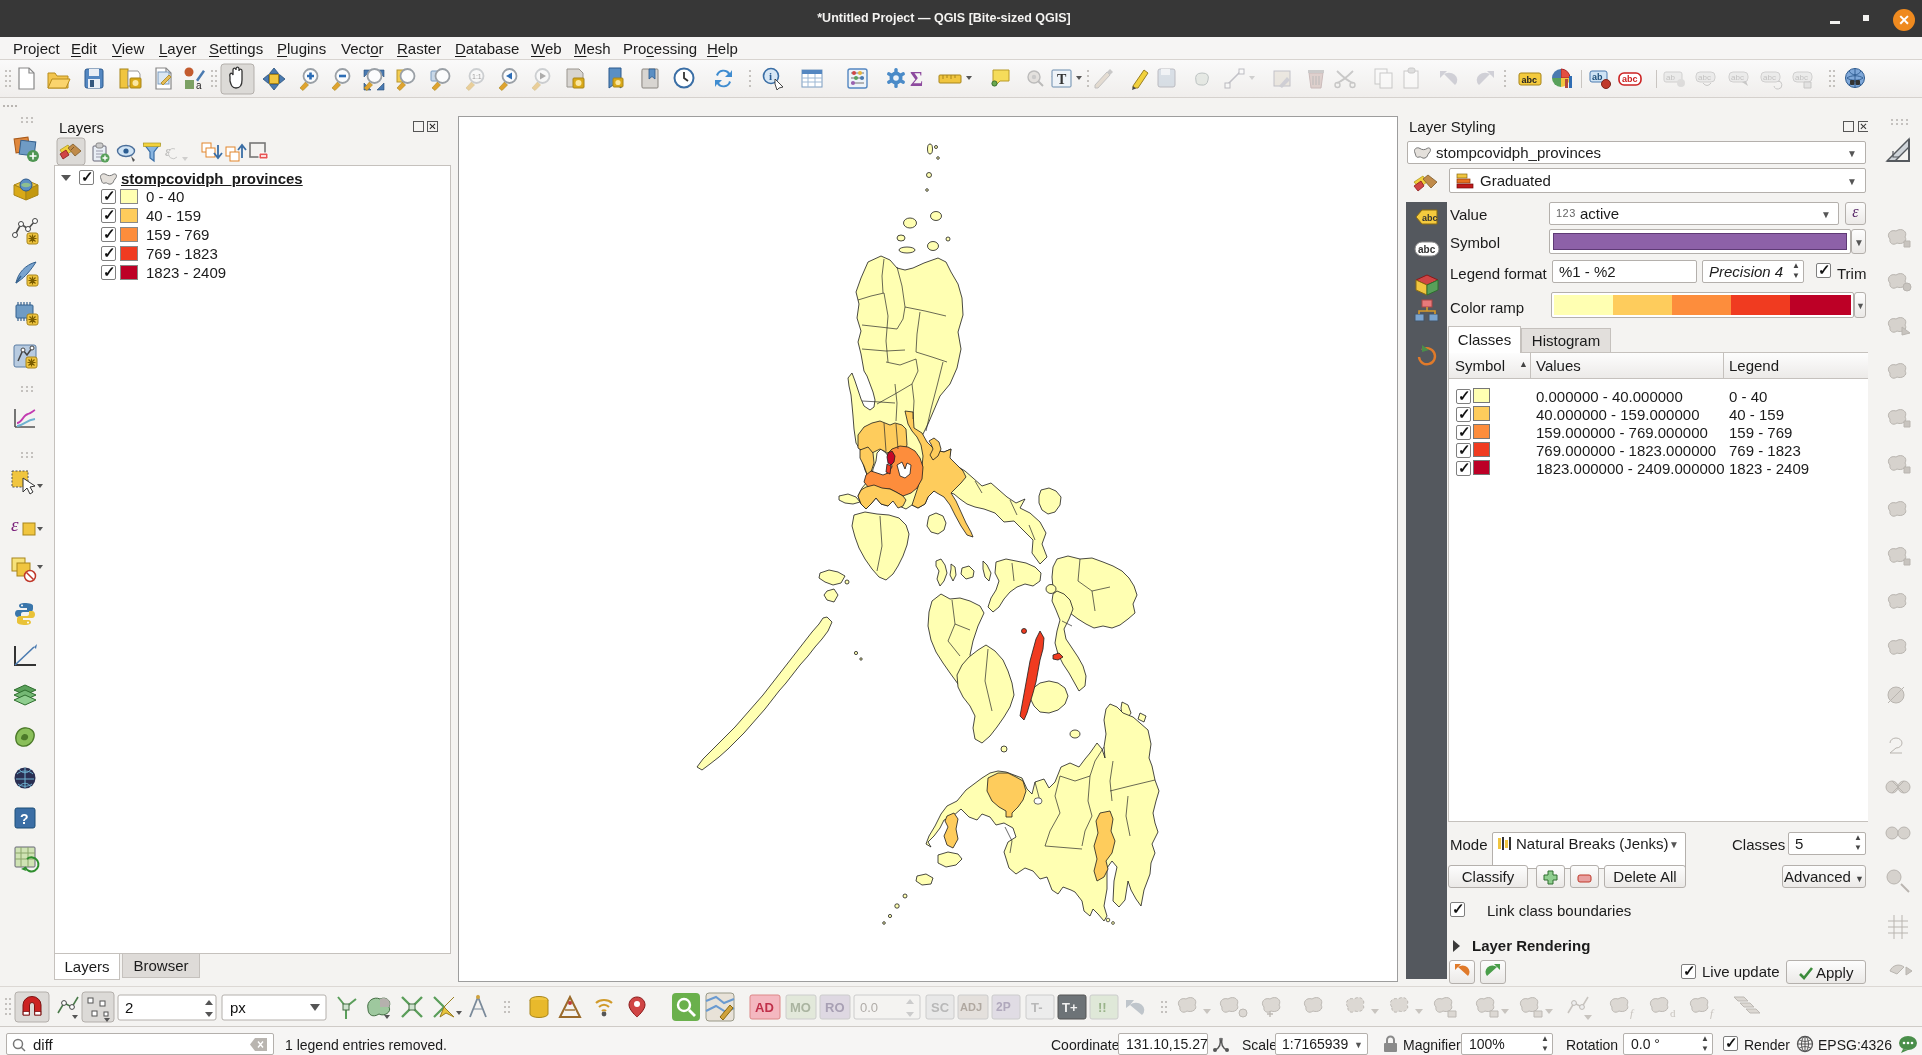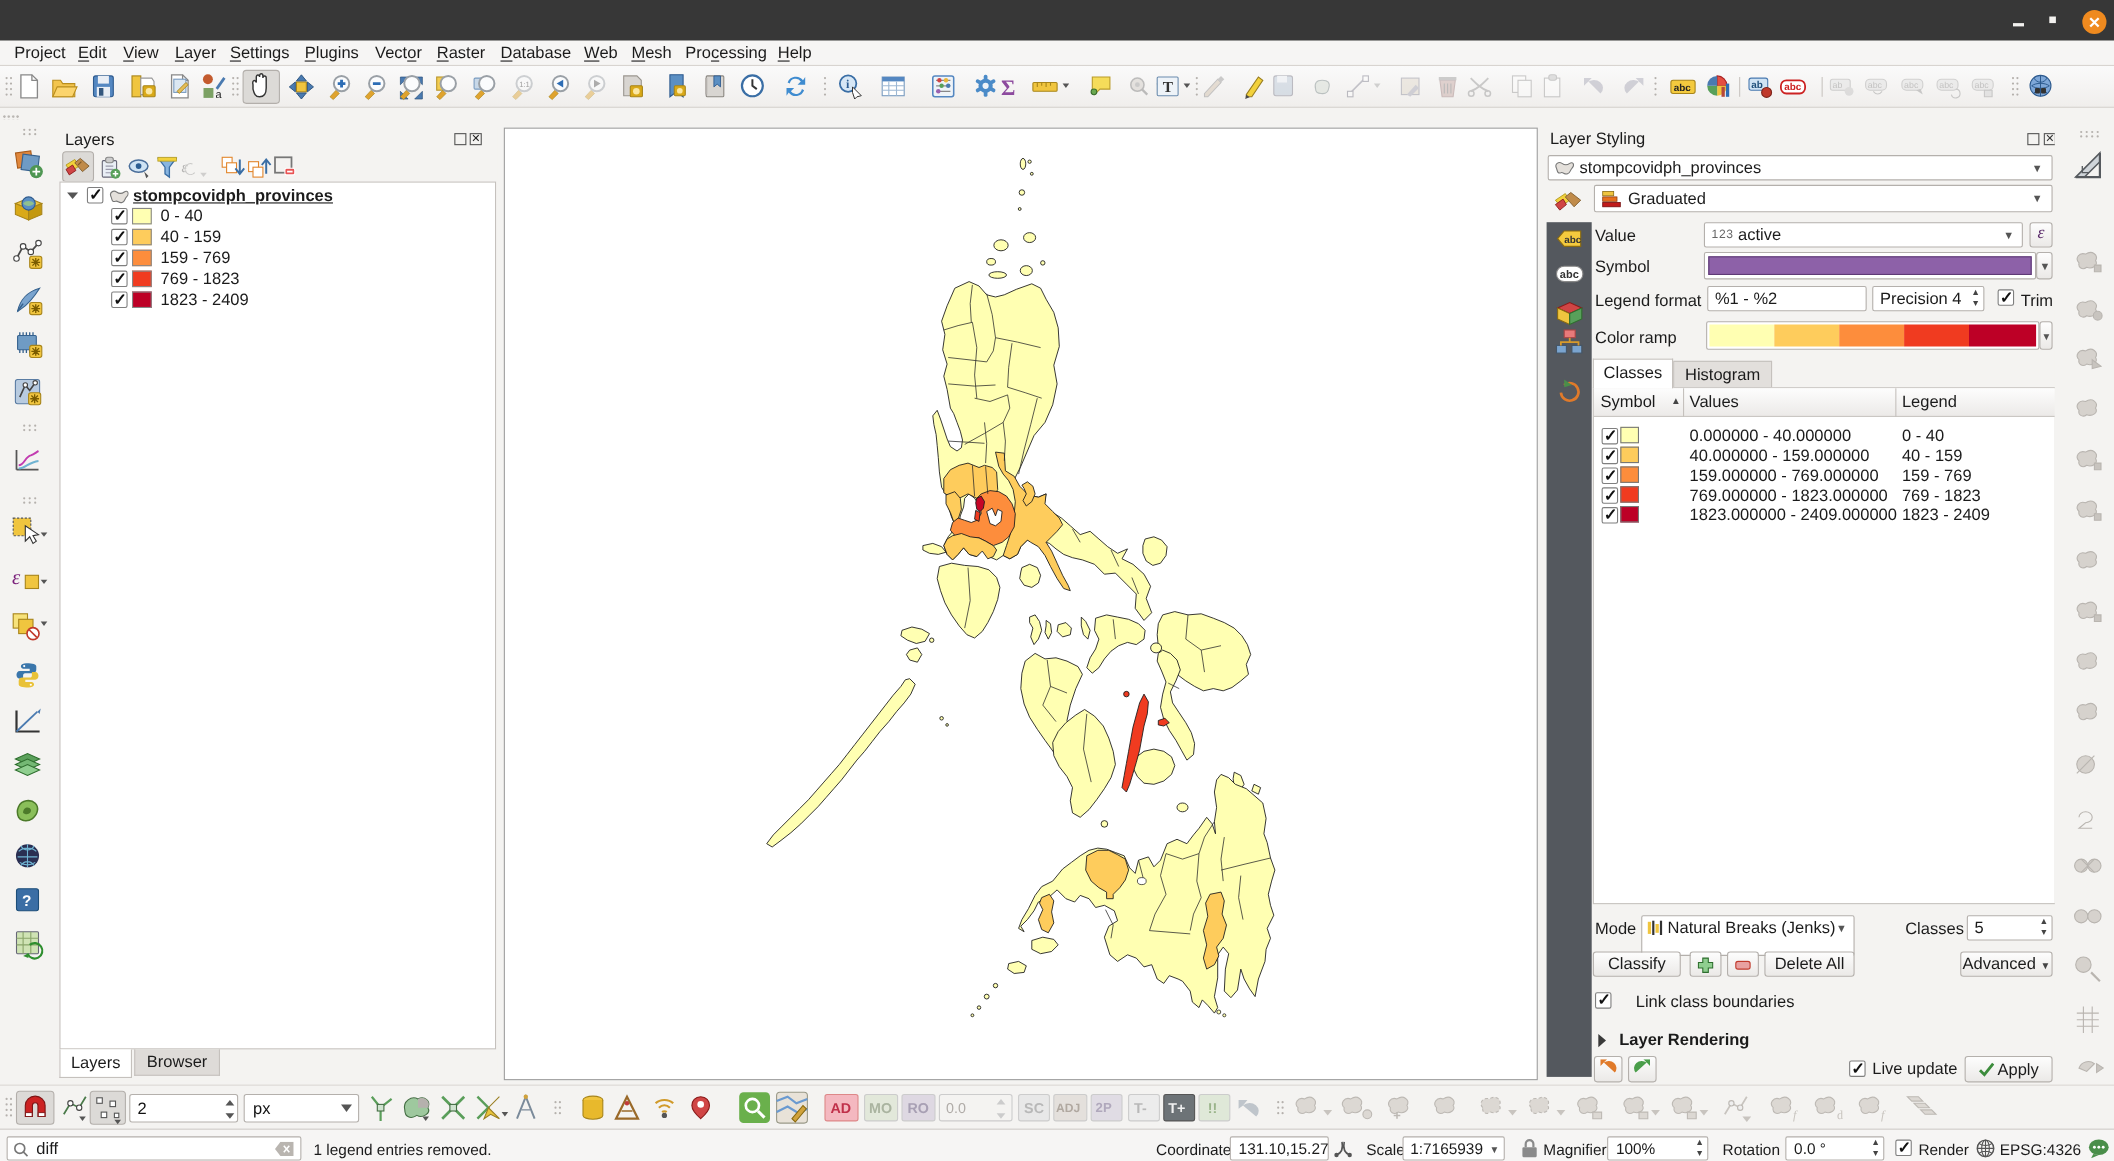--- a/index.html
+++ b/index.html
@@ -25,20 +25,21 @@
 .widget { background:#fff; border:1px solid #b4b0ac; border-radius:2px; position:absolute; font-size:14px; }
 .label { position:absolute; font-size:15px; }
 .cb { position:absolute; width:15px; height:15px; background:#fff; border:1px solid #7f7f7f; border-radius:2px; }
 .cb.on:before { content:"\2713"; position:absolute; left:1px; top:-3px; font-size:15px; font-weight:bold; color:#111; }
 .combo-arrow { position:absolute; color:#555; font-size:10px; }
 button, .btn { position:absolute; background:linear-gradient(#fdfdfd,#ebe9e7); border:1px solid #b4b0ac; border-radius:3px; font-size:15px; font-family:"Liberation Sans",sans-serif; color:#1b1b1b; }
 </style>
 </head>
 <body>
 <div id="titlebar">
+  <div class="title">*Untitled Project — QGIS [Bite-sized QGIS]</div>
   <div style="position:absolute;left:1830px;top:21px;width:10px;height:3px;background:#f2f1ef;"></div>
   <div style="position:absolute;left:1863px;top:15px;width:4px;height:4px;border:3px solid #f2f1ef;background:#373737;"></div>
   <div style="position:absolute;left:1893px;top:9px;width:22px;height:22px;border-radius:50%;background:#ef8a1f;color:#fff;font-size:14px;text-align:center;line-height:22px;font-weight:bold;">✕</div>
 </div>
 <div id="menubar">
   <span class="m" style="left:13px">Pro<u>j</u>ect</span>
   <span class="m" style="left:71px"><u>E</u>dit</span>
   <span class="m" style="left:112px"><u>V</u>iew</span>
   <span class="m" style="left:159px"><u>L</u>ayer</span>
   <span class="m" style="left:209px"><u>S</u>ettings</span>
@@ -796,21 +797,21 @@
   <div class="widget" style="left:144px;top:114px;width:302px;height:25px;">
       <div style="position:absolute;left:3px;top:3px;right:3px;bottom:3px;background:#8d61a8;border:1px solid #5e3a75;"></div>
     </div>
   <div class="btn" style="left:446px;top:114px;width:15px;height:25px;">
       <span class="combo-arrow" style="left:2px;top:7px;">▼</span>
     </div>
   <div class="label" style="left:45px;top:150px;">Legend format</div>
   <div class="widget" style="left:147px;top:145px;width:145px;height:23px;">
       <span style="position:absolute;left:6px;top:2px;font-size:15px;">%1 - %2</span>
     </div>
-  <div class="widget" style="left:297px;top:145px;width:102px;height:23px;">
+  <div class="widget" style="left:297px;top:145px;width:102px;height:23px;font-style:italic;">
       <span style="position:absolute;left:6px;top:2px;font-size:15px;">Precision 4</span>
       <span style="position:absolute;right:3px;top:0px;font-size:8px;color:#444;line-height:10px;">▲<br>▼</span>
     </div>
   <div class="cb on" style="left:411px;top:148px;"></div>
   <div class="label" style="left:432px;top:150px;">Trim</div>
   <div class="label" style="left:45px;top:184px;">Color ramp</div>
   <div class="widget" style="left:146px;top:177px;width:303px;height:26px;">
     <div style="position:absolute;left:2px;top:2px;width:59px;height:20px;background:#ffffb2;"></div>
     <div style="position:absolute;left:61px;top:2px;width:59px;height:20px;background:#fecc5c;"></div>
     <div style="position:absolute;left:120px;top:2px;width:59px;height:20px;background:#fd8d3c;"></div>

